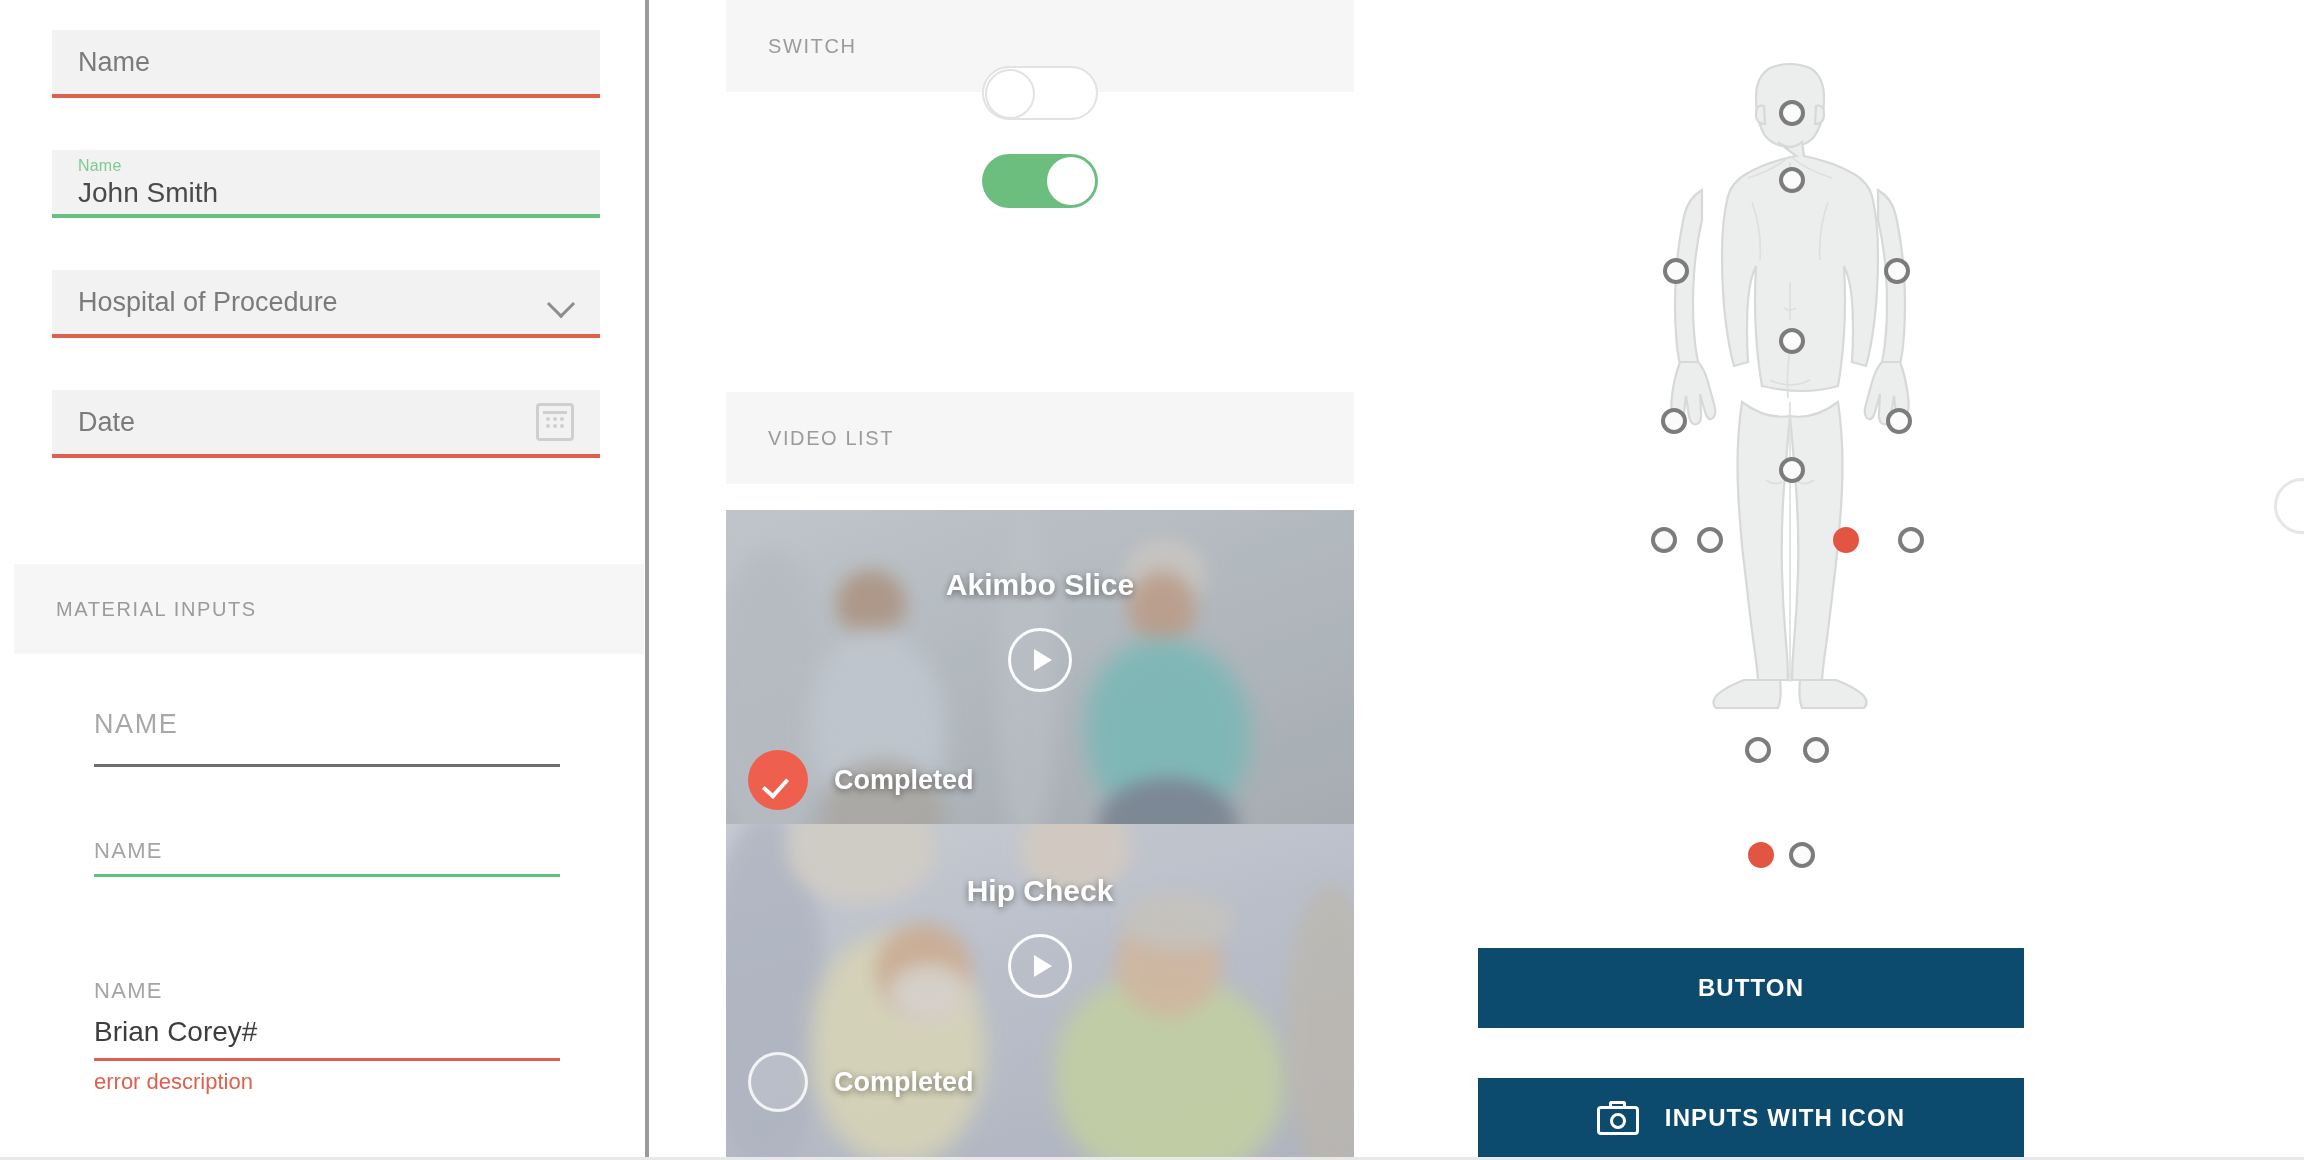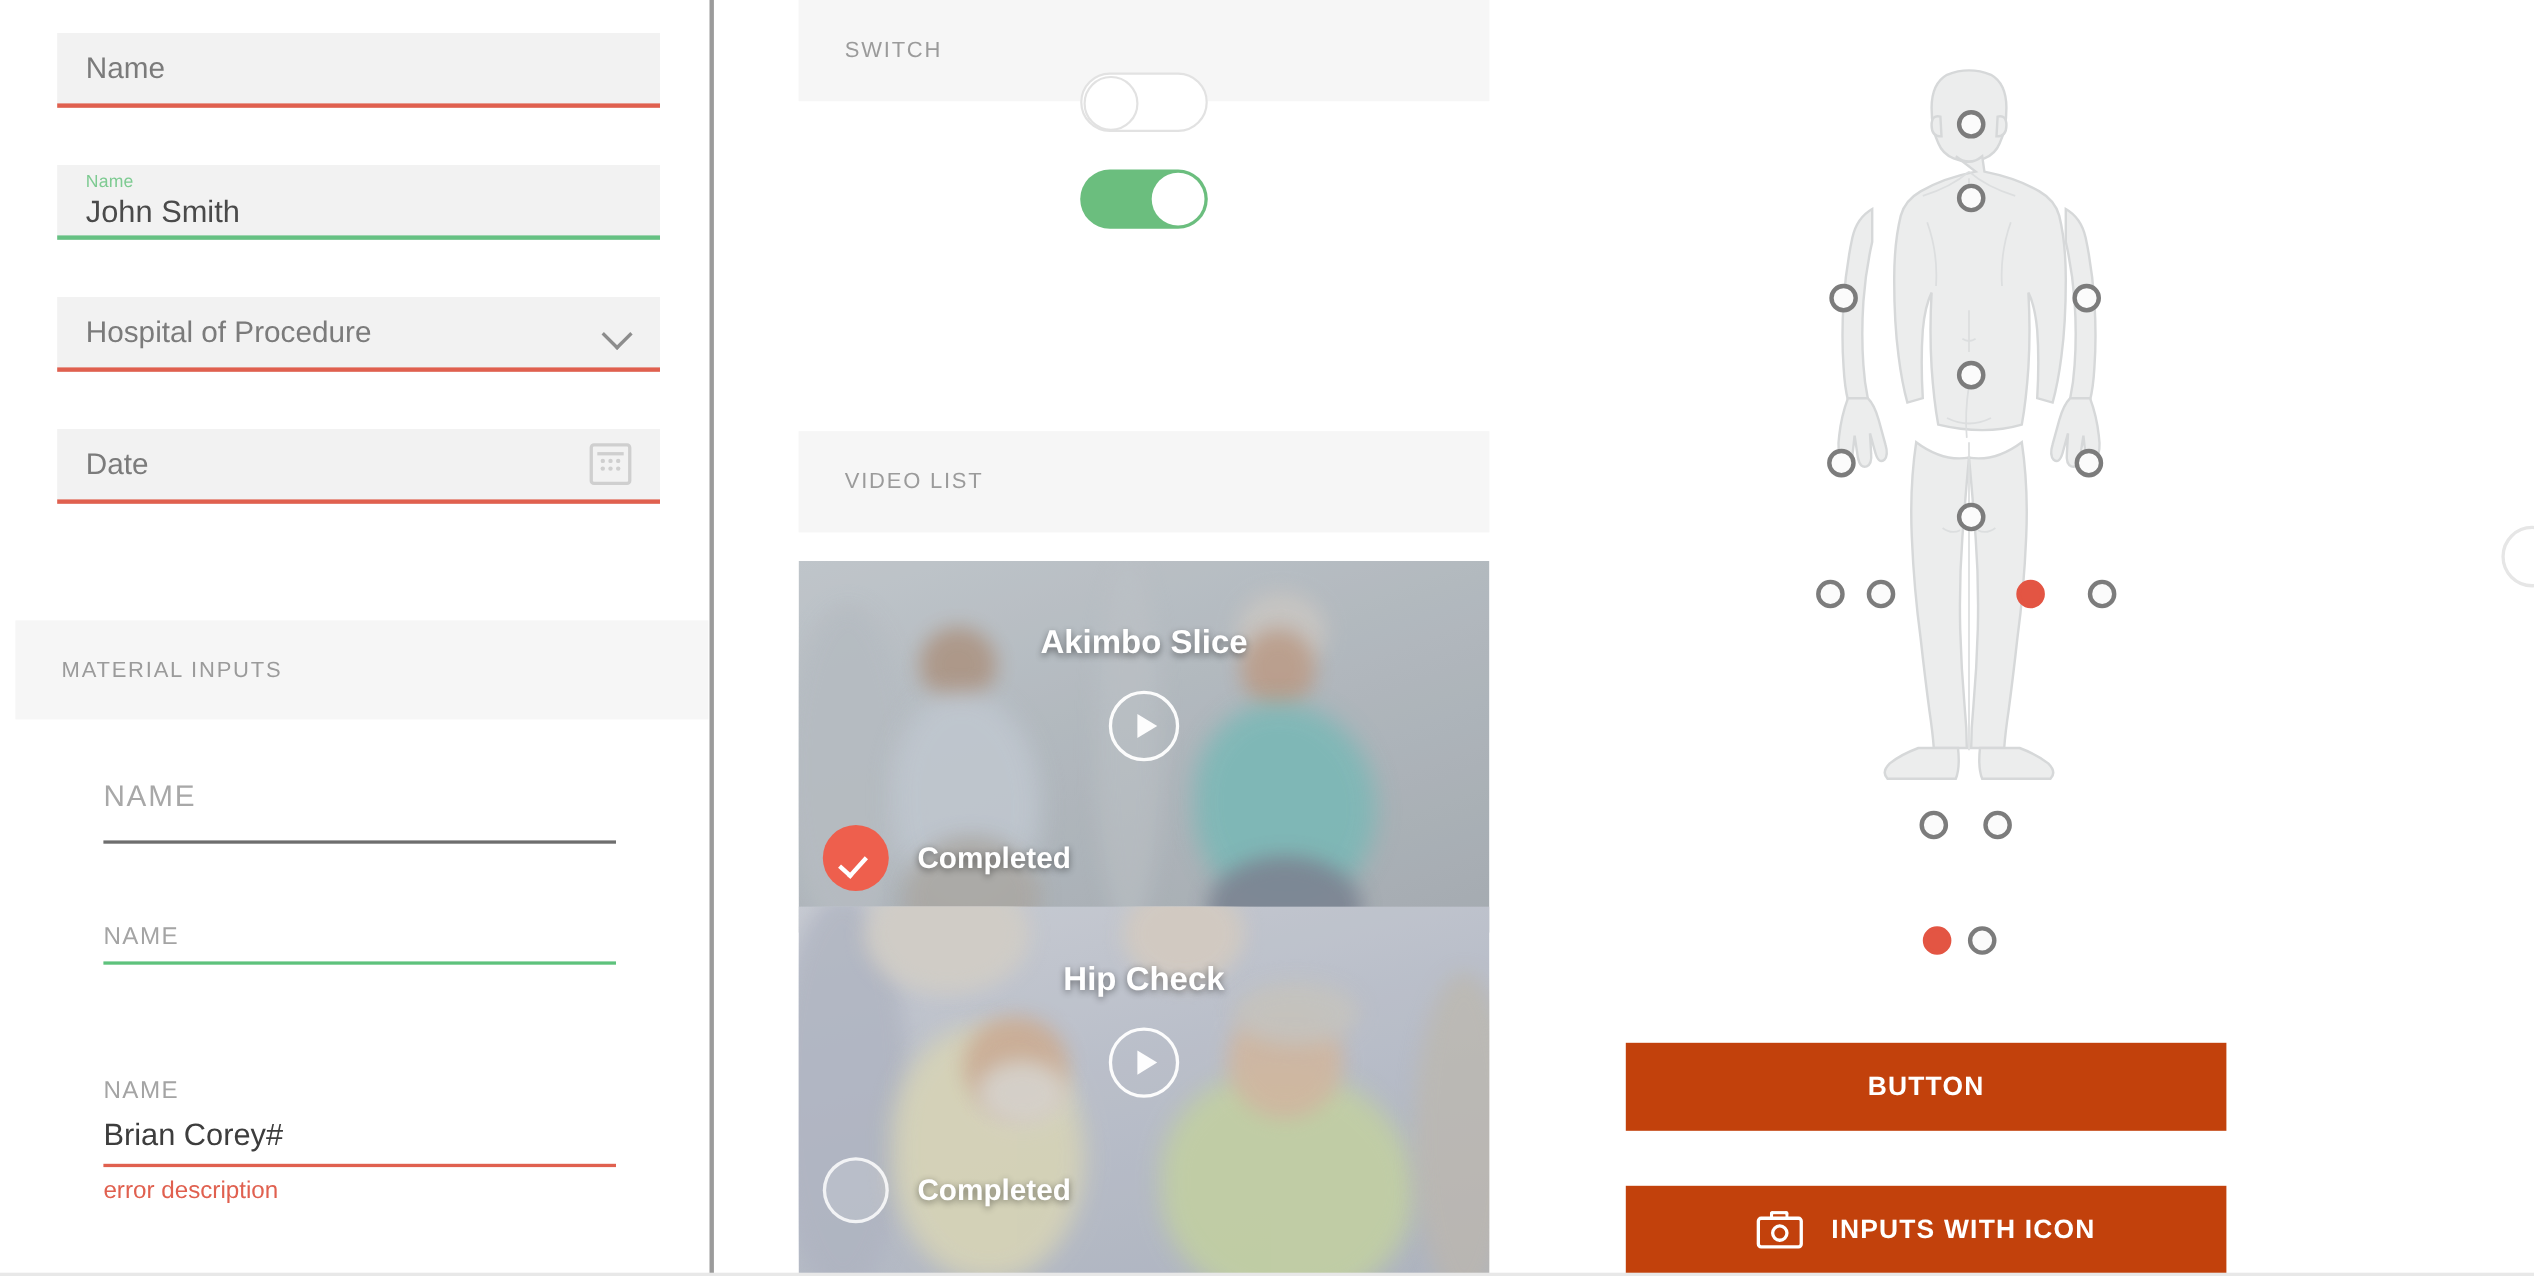--- a/index.html
+++ b/index.html
@@ -162,21 +162,21 @@
   
   .body-diagram { position:absolute; left:1620px; top:50px; width:340px; height:700px; }
   .joint {
     position:absolute; width:26px;height:26px;border-radius:50%;
     border:4px solid #7c7c7c; background:#fbfbfb;
     transform: translate(-50%,-50%);
   }
   .joint.active { background:#e35543; border-color:#e35543; }
 
   .btn {
-    position:absolute; background:#c2410c; color:#fff;
+    position:absolute; background:#0c4a6e; color:#fff;
     display:flex; align-items:center; justify-content:center; gap:26px;
     font-size:24px; font-weight:bold; letter-spacing:1.1px;
     border:none; font-family:"Liberation Sans", sans-serif; cursor:pointer;
   }
   .cam-icon { width:42px;height:34px; position:relative; flex:0 0 auto; }
   .cam-icon .cam-body {
     position:absolute; left:0; bottom:0; width:42px; height:29px;
     border:3px solid #fff; border-radius:4px;
   }
   .cam-icon .cam-hump {

